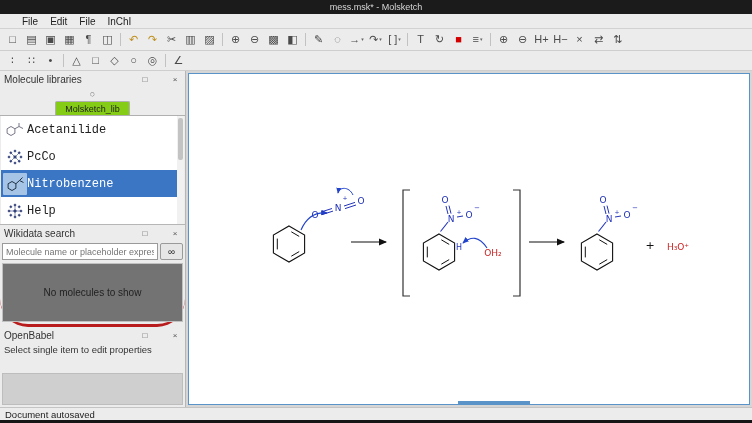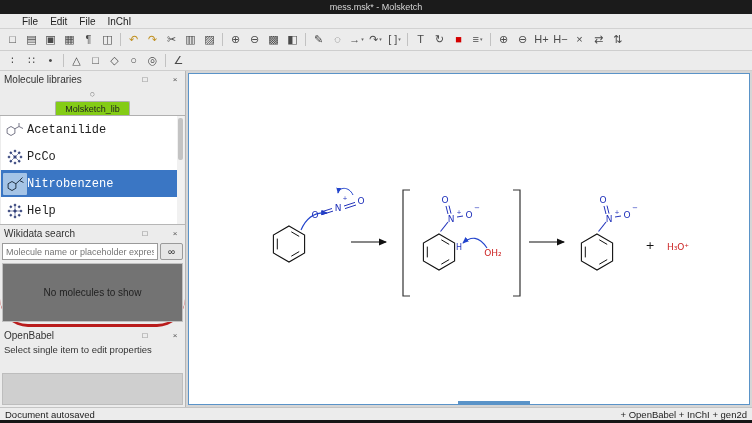--- a/index.html
+++ b/index.html
@@ -339,15 +339,14 @@
         <text x="461" y="175" font-size="11" fill="#111" text-anchor="middle">+</text>
         <text x="489" y="176" font-size="9" fill="#cc2222" text-anchor="middle">H₃O⁺</text>
       </svg>
       <div class="hthumb"></div>
     </div>
   </div>
 </div>
 
 <div class="statusbar">
   <span>Document autosaved</span>
-  <span>+ OpenBabel  + InChI  + gen2d</span>
 </div>
 <div class="bottomstrip"></div>
 
 </body></html>

